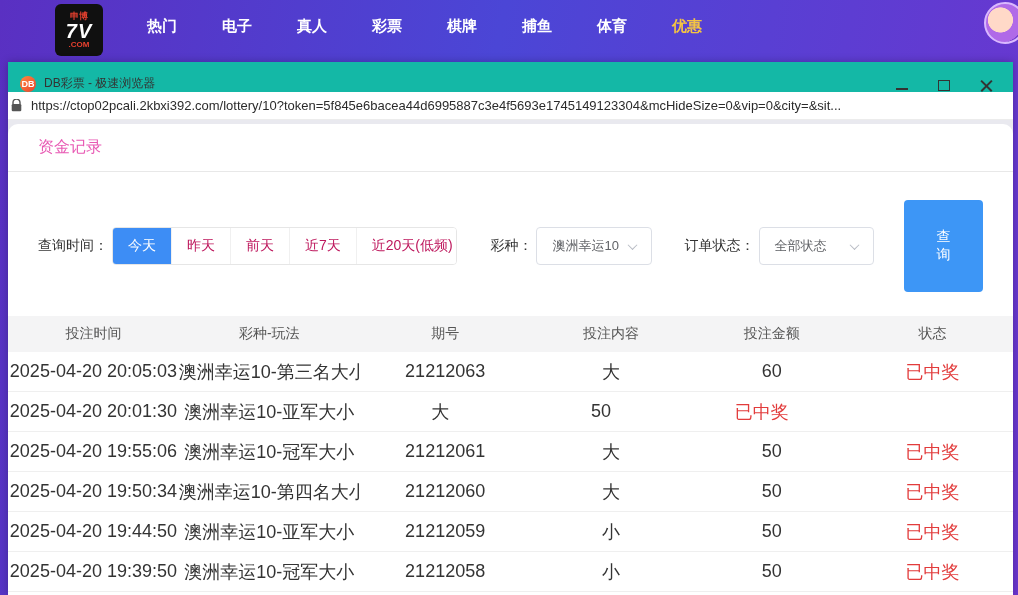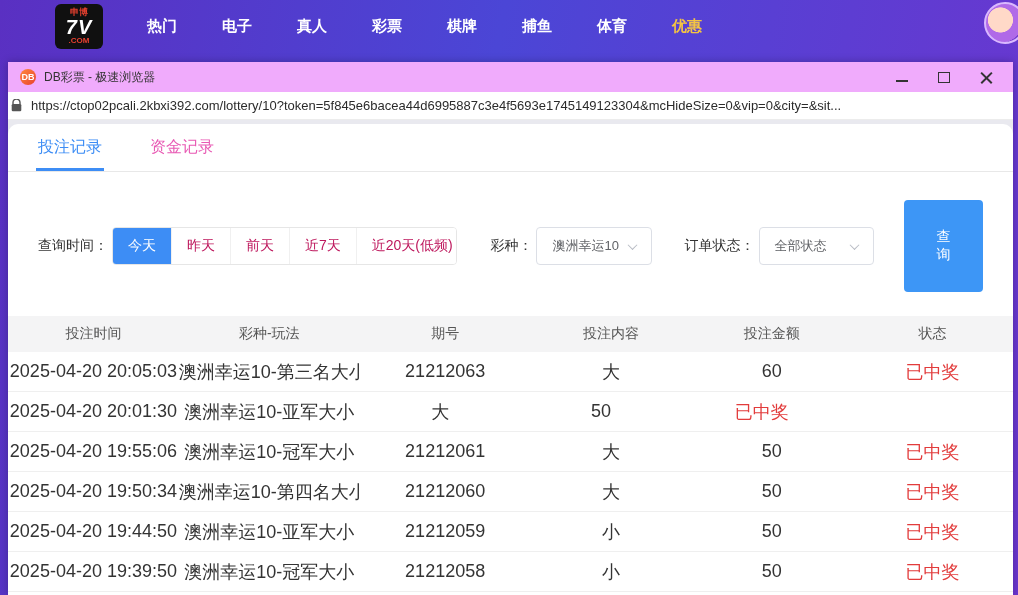--- a/index.html
+++ b/index.html
@@ -5,34 +5,34 @@
   * { margin:0; padding:0; box-sizing:border-box; }
   html,body { width:1018px; height:595px; overflow:hidden; }
   body {
     font-family:"Liberation Sans","DejaVu Sans",sans-serif;
     background:linear-gradient(100deg,#5a30c2 0%,#4b46d6 45%,#6b36cf 100%);
     position:relative;
   }
 
   
   .site-header { height:62px; display:flex; align-items:flex-start; padding:4px 0 0 55px; position:relative; }
-  .logo { width:48px; height:45px; background:#101010; border-radius:6px; display:flex; flex-direction:column; align-items:center; justify-content:center; line-height:1; }
+  .logo { width:48px; height:52px; background:#101010; border-radius:6px; display:flex; flex-direction:column; align-items:center; justify-content:center; line-height:1; }
   .logo-top { color:#e8412f; font-size:9px; font-weight:bold; }
   .logo-main { color:#fff; font-size:20px; font-weight:bold; font-style:italic; letter-spacing:1px; }
   .logo-suffix { color:#e8412f; font-size:8px; font-weight:bold; }
   .nav { display:flex; margin-left:44px; gap:45px; align-items:center; height:44px; }
   .nav-item { color:#fff; font-size:15px; font-weight:bold; cursor:pointer; white-space:nowrap; }
   .nav-item.highlight { color:#f5c542; }
   .avatar { position:absolute; right:-8px; top:2px; width:42px; height:42px; border-radius:50%;
     background:radial-gradient(circle at 38% 42%, #ffd9c8 0 38%, #b06ae8 40% 70%, #7a3fd0 71% 100%);
     border:2px solid #d9b8ff; }
 
   
   .window { position:absolute; left:8px; right:5px; top:62px; bottom:0; background:#e9e9ef; display:flex; flex-direction:column; overflow:hidden; box-shadow:0 0 8px rgba(0,0,0,.25); }
-  .titlebar { height:30px; background:#f0abfc; display:flex; align-items:center; padding:0 10px 0 12px; flex:0 0 auto; }
+  .titlebar { height:30px; background:#14b8a6; display:flex; align-items:flex-end; padding:0 10px 0 12px; flex:0 0 auto; }
   .favicon { width:16px; height:16px; border-radius:50%; background:linear-gradient(135deg,#ff8a3d,#e8412f); color:#fff; font-size:9px; font-weight:bold; display:flex; align-items:center; justify-content:center; margin-right:8px; }
   .window-title { font-size:12px; color:#333; }
   .controls { margin-left:auto; display:flex; gap:28px; align-items:center; padding-right:10px; }
   .ctrl { width:14px; height:13px; position:relative; cursor:pointer; }
   .ctrl-min::after { content:""; position:absolute; left:1px; right:1px; bottom:2px; border-bottom:2px solid #333; }
   .ctrl-max::after { content:""; position:absolute; inset:1px; border:1.5px solid #333; }
   .ctrl-close::before,.ctrl-close::after { content:""; position:absolute; left:0px; top:6px; width:15px; height:1.8px; background:#333; }
   .ctrl-close::before { transform:rotate(45deg); }
   .ctrl-close::after { transform:rotate(-45deg); }
 
@@ -113,21 +113,20 @@
           <rect x="0.7" y="5" width="9.6" height="7.3" rx="1.2" fill="#555"></rect>
         </svg>
     </span>
     <span class="url">https://ctop02pcali.2kbxi392.com/lottery/10?token=5f845e6bacea44d6995887c3e4f5693e1745149123304&amp;mcHideSize=0&amp;vip=0&amp;city=&amp;sit...</span>
   </div>
 
   <div class="page">
     <div class="panel">
 
       <div class="tabs">
-        <div class="tab active">投注记录</div>
         <div class="tab accent">资金记录</div>
       </div>
 
       <div class="filters">
         <span class="filter-label">查询时间：</span>
         <div class="seg">
           <span class="seg-item active">今天</span>
           <span class="seg-item">昨天</span>
           <span class="seg-item">前天</span>
           <span class="seg-item">近7天</span>

